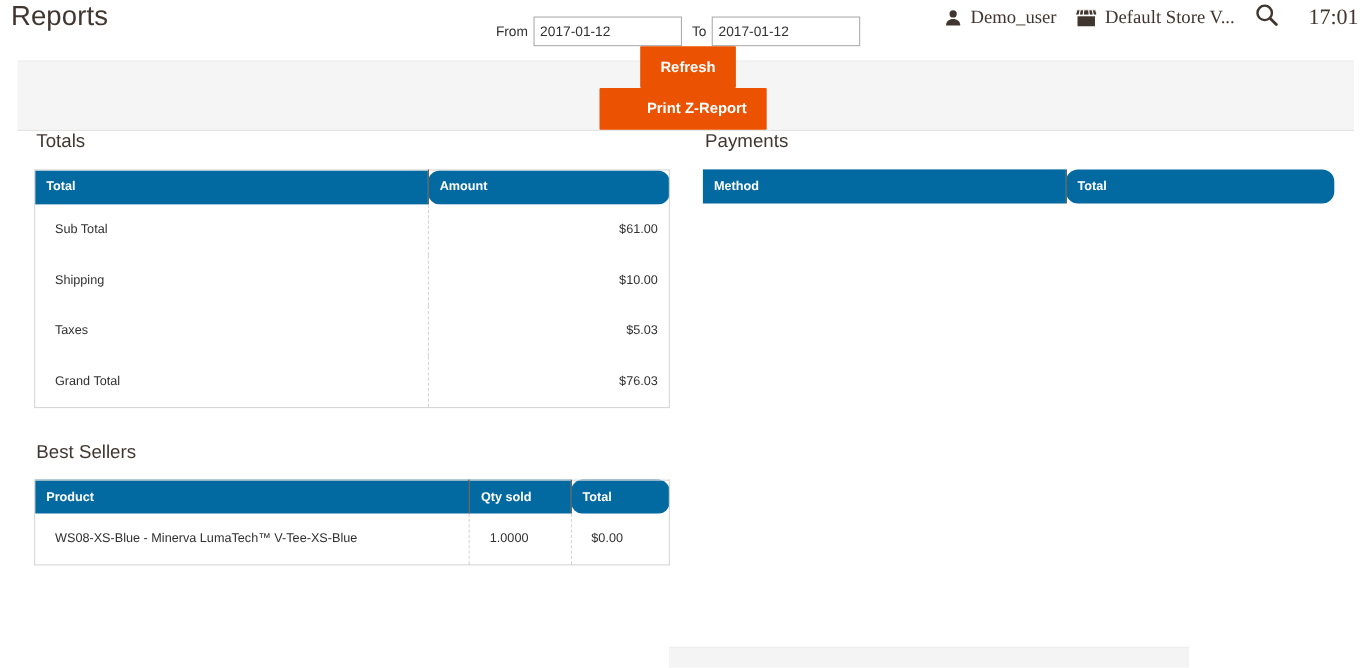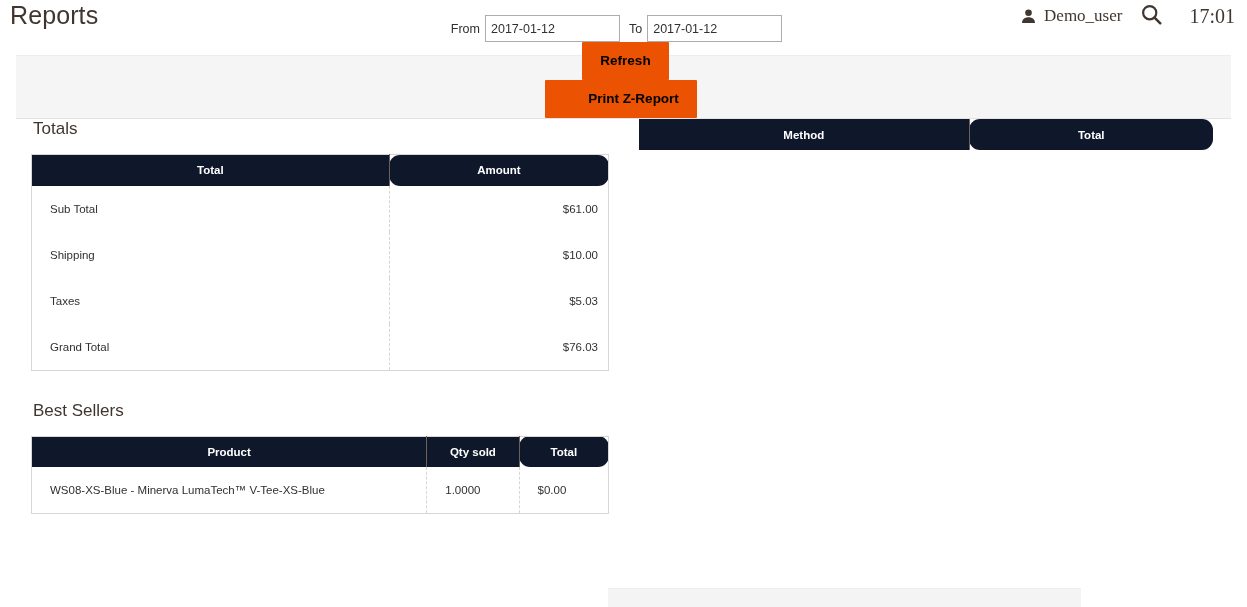--- a/index.html
+++ b/index.html
@@ -97,21 +97,21 @@
     color: #303030;
     padding: 0 5px;
     font-family: "Liberation Sans", sans-serif;
     outline: none;
     border-radius: 0;
   }
   .btn {
     height: 38px;
     border: none;
     background: #eb5202;
-    color: #000000;
+    color: #ffffff;
     font-size: 13.5px;
     font-weight: bold;
     font-family: "Liberation Sans", sans-serif;
     cursor: pointer;
     padding: 0 18px;
     border-radius: 1px;
     line-height: 38px;
   }
   .btn-refresh { margin-left: 18px; }
   .btn-print { margin-left: 9px; padding-left: 43px; }
@@ -133,25 +133,25 @@
 
   table.data {
     width: 100%;
     border-collapse: collapse;
     border: 1px solid #d6d6d6;
     background: #ffffff;
     table-layout: fixed;
   }
   table.data.headeronly { border: none; }
   table.data thead th {
-    background: #0f172a;
+    background: #0369a1;
     color: #ffffff;
     font-size: 11.5px;
     font-weight: bold;
-    text-align: center;
+    text-align: left;
     padding: 9px 10px;
     height: 31px;
     border: none;
     border-right: 1px solid #6e6057;
     white-space: nowrap;
   }
   table.data thead th:last-child { border-right: none; border-radius: 11px; }
   table.data tbody td {
     font-size: 11.5px;
     color: #303030;
@@ -190,20 +190,35 @@
       <div class="hr-item">
         <span class="glyph">
           <svg width="17" height="17" viewBox="0 0 16 16" aria-hidden="true">
             <circle cx="8" cy="4.4" r="3.1" fill="#41362f"></circle>
             <path d="M1.9 14.2c0-3.4 2.7-5.4 6.1-5.4s6.1 2 6.1 5.4z" fill="#41362f"></path>
           </svg>
         </span>
         <span>Demo_user</span>
       </div>
 
+      <div class="hr-item">
+        <span class="glyph">
+          <svg width="21" height="17" viewBox="0 0 22 18" aria-hidden="true">
+            <path d="M2 1 L20 1 L21.3 6 L0.7 6 Z" fill="#41362f"></path>
+            <rect x="0.7" y="6.4" width="20.6" height="1.1" fill="#ffffff"></rect>
+            <path d="M2 1 L20 1 L21.3 6 L0.7 6 Z" fill="none" stroke="#ffffff" stroke-width="0.9"></path>
+            <line x1="5.2" y1="1" x2="4.2" y2="6" stroke="#ffffff" stroke-width="1.1"></line>
+            <line x1="8.6" y1="1" x2="8.1" y2="6" stroke="#ffffff" stroke-width="1.1"></line>
+            <line x1="13.4" y1="1" x2="13.9" y2="6" stroke="#ffffff" stroke-width="1.1"></line>
+            <line x1="16.8" y1="1" x2="17.8" y2="6" stroke="#ffffff" stroke-width="1.1"></line>
+            <rect x="2.6" y="7.2" width="16.8" height="9.6" fill="#41362f"></rect>
+          </svg>
+        </span>
+        <span>Default Store V...</span>
+      </div>
 
       <div class="icon-search">
         <span>
           <svg width="23" height="23" viewBox="0 0 22 22" aria-hidden="true">
             <circle cx="9.3" cy="9.3" r="6.3" fill="none" stroke="#41362f" stroke-width="2.1"></circle>
             <line x1="13.9" y1="13.9" x2="19.4" y2="19.4" stroke="#41362f" stroke-width="2.4" stroke-linecap="round"></line>
           </svg>
         </span>
       </div>
 
@@ -283,20 +298,21 @@
             </tr>
           </tbody>
         </table>
       </div>
 
     </div>
 
     <div class="col-right">
 
       <div class="block">
+        <h2 class="section-title">Payments</h2>
         <table class="data headeronly">
           <colgroup>
               <col style="width:57.5%">
               <col style="width:42.5%">
             </colgroup>
           <thead>
             <tr>
               <th>Method</th>
               <th>Total</th>
             </tr>

